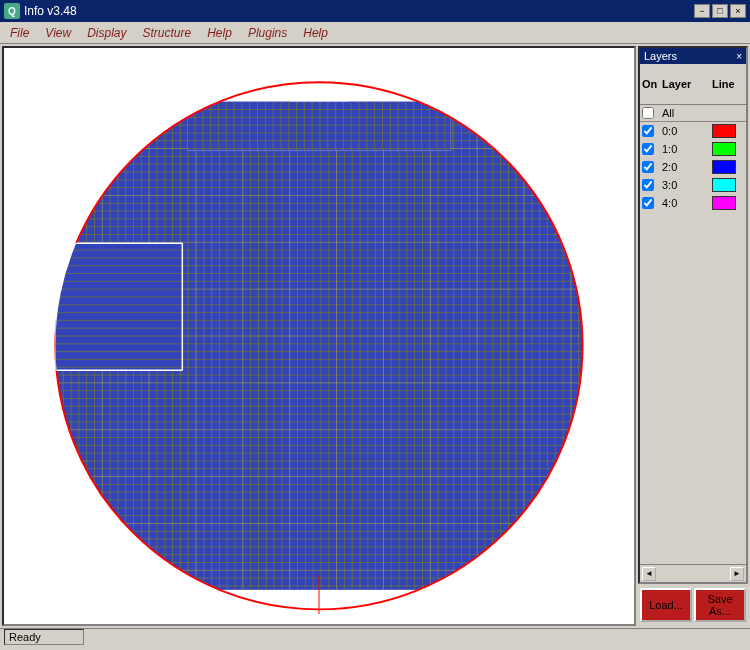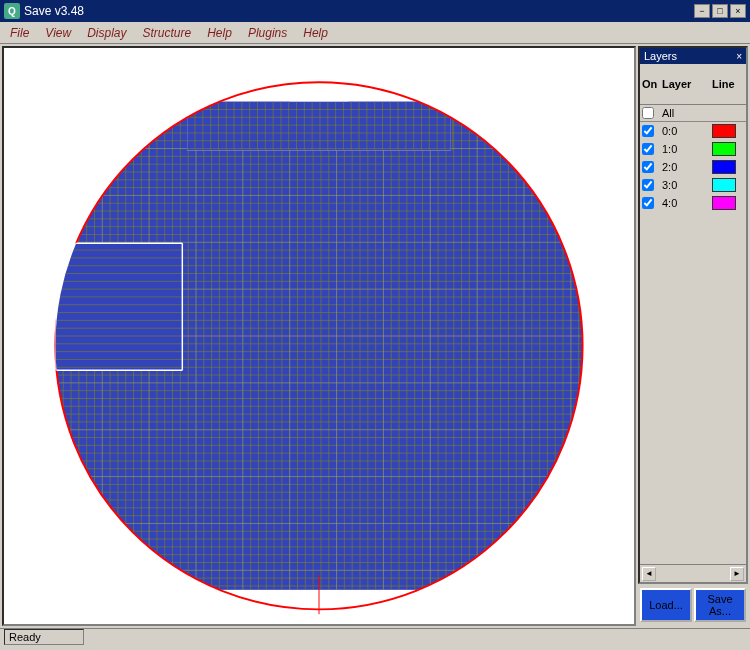--- a/index.html
+++ b/index.html
@@ -195,21 +195,21 @@
       cursor: pointer;
     }
     #layers-buttons {
       display: flex;
       gap: 2px;
       padding: 4px 2px;
     }
     .layer-btn {
       flex: 1;
       padding: 3px 4px;
-      background: #1d4ed8;
+      background: #b91c1c;
       border: 2px outset #fff;
       font-size: 11px;
       cursor: pointer;
       text-align: center;
     }
 
     
     #status-bar {
       height: 16px;
       background: #d4d0c8;
@@ -231,21 +231,21 @@
       min-width: 200px;
       text-align: right;
     }
   </style>
 </head>
 <body>
 
 <div id="title-bar">
   <div id="title-bar-left">
     <div id="title-icon">Q</div>
-    <span id="title-text">Save v3.48</span>
+    <span id="title-text">Info v3.48</span>
   </div>
   <div id="title-controls">
     <div class="title-btn">−</div>
     <div class="title-btn">□</div>
     <div class="title-btn">×</div>
   </div>
 </div>
 
 <div id="menu-bar">
 <div class="menu-item">File</div>

